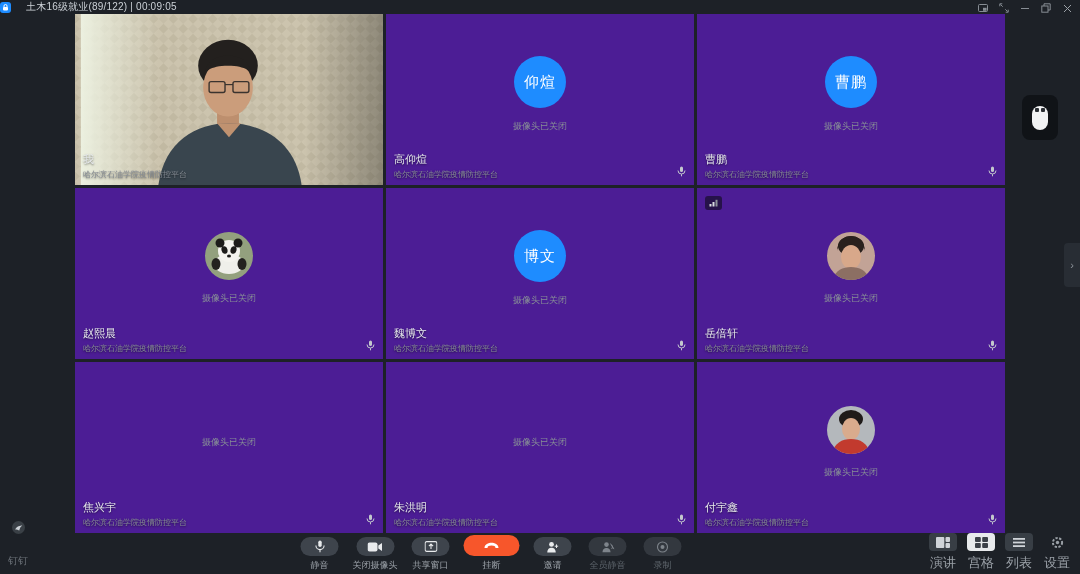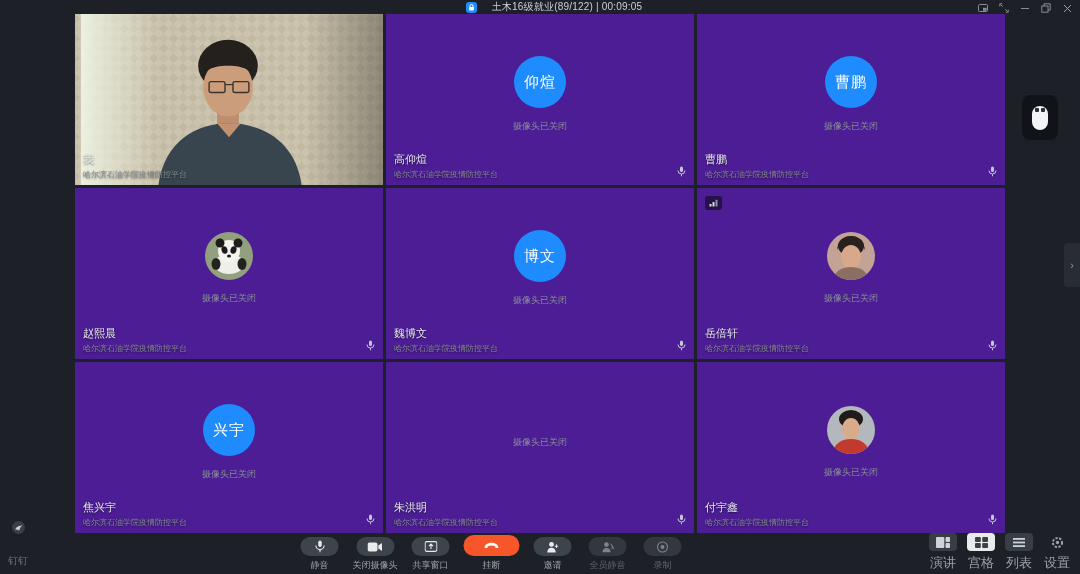--- a/index.html
+++ b/index.html
@@ -2,21 +2,21 @@
 <html><head>
 <meta charset="utf-8">
 <style>
   html,body{margin:0;padding:0;}
   body{
     width:1080px;height:574px;position:relative;overflow:hidden;
     background:#1d2127;font-family:"Liberation Sans","DejaVu Sans",sans-serif;
     -webkit-font-smoothing:antialiased;
   }
   
-  .titlebar{position:absolute;top:0;left:0;right:0;height:14px;display:flex;align-items:center;justify-content:center;gap:15px;padding-left:28px;}
+  .titlebar{position:absolute;top:0;left:0;right:0;height:14px;display:flex;align-items:center;justify-content:flex-start;gap:15px;}
   .title-text{font-size:10px;color:#ccd1d7;letter-spacing:.2px;}
   .title-ico{width:11px;height:11px;border-radius:3px;background:#1e8cff;display:flex;align-items:center;justify-content:center;flex:0 0 auto;}
   .win-controls{position:absolute;top:3px;right:8px;display:flex;gap:11px;align-items:center;}
   .win-btn{width:10px;height:10px;display:flex;align-items:center;justify-content:center;cursor:default;}
   
   .grid{position:absolute;left:75px;top:14px;width:930px;height:519px;
     display:grid;grid-template-columns:repeat(3,1fr);grid-template-rows:repeat(3,1fr);gap:3px;}
   .tile{position:relative;background:#4c1d95;overflow:hidden;}
   .tile-center{position:absolute;inset:0;display:flex;flex-direction:column;align-items:center;justify-content:center;gap:12px;padding-bottom:10px;}
   .initials{width:52px;height:52px;border-radius:50%;background:#1e8cff;color:#fff;font-size:15px;letter-spacing:1px;display:flex;align-items:center;justify-content:center;}
@@ -234,21 +234,20 @@
     </div>
     <svg class="tile-mic" width="9" height="11" viewBox="0 0 9 11">
         <rect x="3" y="0.5" width="3" height="5.5" rx="1.5" fill="#c3c8cd"></rect>
         <path d="M1 4.5 a3.5 3.5 0 0 0 7 0" stroke="#c3c8cd" stroke-width="1" fill="none"></path>
         <line x1="4.5" y1="8.2" x2="4.5" y2="10.3" stroke="#c3c8cd" stroke-width="1"></line>
       </svg>
   </div>
 
   <div class="tile">
     <div class="tile-center">
-      <div class="initials">兴宇</div>
       <div class="cam-off">摄像头已关闭</div>
     </div>
     <div class="tile-label">
       <div class="tile-name">焦兴宇</div>
       <div class="tile-org">哈尔滨石油学院疫情防控平台</div>
     </div>
     <svg class="tile-mic" width="9" height="11" viewBox="0 0 9 11">
         <rect x="3" y="0.5" width="3" height="5.5" rx="1.5" fill="#c3c8cd"></rect>
         <path d="M1 4.5 a3.5 3.5 0 0 0 7 0" stroke="#c3c8cd" stroke-width="1" fill="none"></path>
         <line x1="4.5" y1="8.2" x2="4.5" y2="10.3" stroke="#c3c8cd" stroke-width="1"></line>

